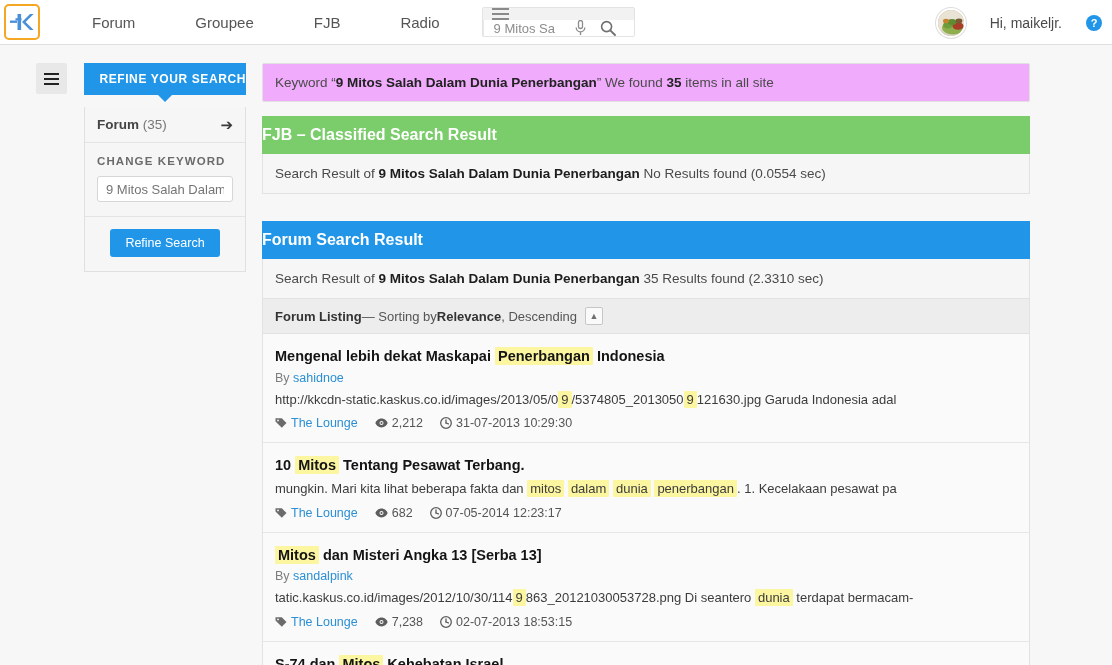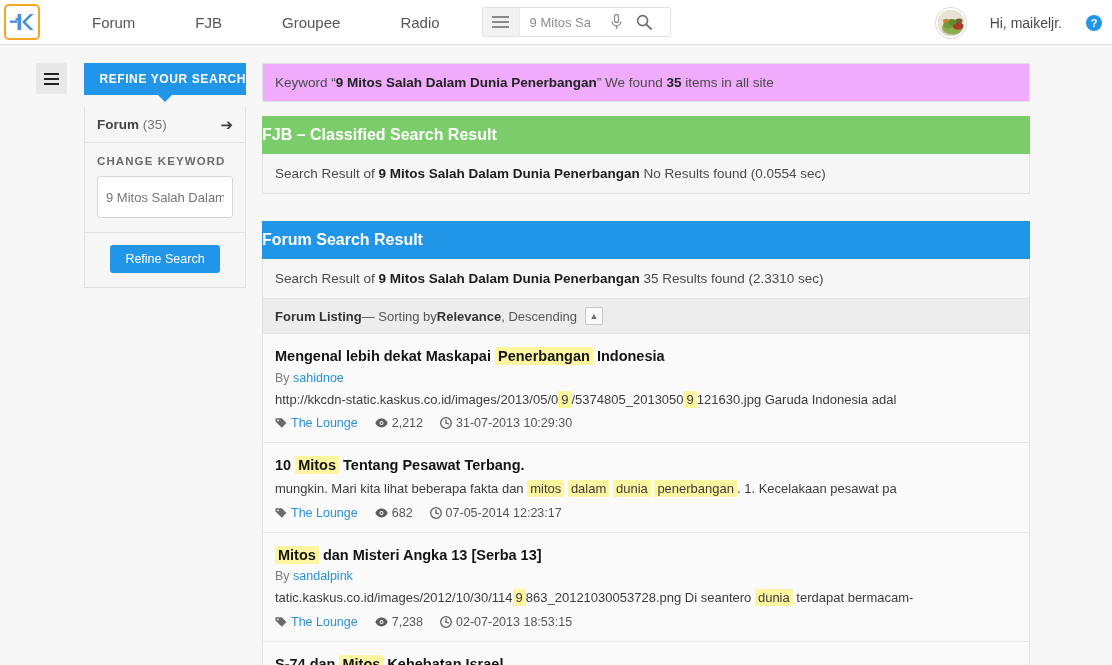--- a/index.html
+++ b/index.html
@@ -34,20 +34,21 @@
     font-size: 15px; color: #555; text-decoration: none;
     padding: 0 30px; line-height: 45px; white-space: nowrap;
     cursor: pointer;
   }
 
   .searchwrap {
     margin-left: 12px; height: 30px;
     display: flex; align-items: stretch;
     border: 1px solid #e3e3e3; background: #f2f2f2;
     border-radius: 2px;
+    flex-direction: column;
   }
   .burger-sq {
     width: 36px; display: flex; flex-direction: column;
     align-items: center; justify-content: center; gap: 3px;
     cursor: pointer; background: #f2f2f2;
   }
   .burger-sq i { display: block; width: 17px; height: 2px; background: #8a8a8a; }
   .search-field {
     background: #fff; display: flex; align-items: center;
     padding: 0 6px 0 10px; border-left: 1px solid #e8e8e8;
@@ -125,21 +126,21 @@
   .facet-label b { font-weight: bold; }
   .facet-count { color: #777; font-weight: normal; }
   .facet-arrow { font-size: 15px; color: #3a3a3a; line-height: 1; }
 
   .ck-block { padding: 12px 12px 14px; border-bottom: 1px solid #e4e4e4; }
   .ck-title {
     font-size: 11.5px; font-weight: bold; letter-spacing: 1.1px;
     color: #6b6b6b; margin-bottom: 9px;
   }
   .ck-input {
-    width: 100%; height: 42px; padding: 0 8px;
+    width: 100%; height: 26px; padding: 0 8px;
     border: 1px solid #d6d6d6; border-radius: 3px; background: #fff;
     font-size: 13px; color: #a5a5a5; outline: none;
     font-family: "Liberation Sans", sans-serif;
   }
   .refine-btn-wrap { padding: 12px 0 14px; text-align: center; }
   .refine-btn {
     background: #2196e8; color: #fff; border: 0; border-radius: 3px;
     font-size: 12.5px; padding: 7px 15px; cursor: pointer;
     font-family: "Liberation Sans", sans-serif;
   }
@@ -213,22 +214,22 @@
     <svg width="24" height="20" viewBox="0 0 24 20">
       <rect x="0" y="8.5" width="7" height="2.4" fill="#4a90d9"></rect>
       <rect x="7.5" y="2" width="3.6" height="16" fill="#4a90d9"></rect>
       <polygon points="12,10 20,2 23.6,2 15.6,10 23.6,18 20,18" fill="#4a90d9"></polygon>
       <rect x="5.5" y="6.2" width="6" height="2.2" fill="#4a90d9"></rect>
     </svg>
   </a>
 
   <nav class="nav-links">
     <a class="nav-link" href="#">Forum</a>
+    <a class="nav-link" href="#">Groupee</a>
     <a class="nav-link" href="#">FJB</a>
-    <a class="nav-link" href="#">Groupee</a>
     <a class="nav-link" href="#">Radio</a>
   </nav>
 
   <div class="searchwrap">
     <div class="burger-sq">
       <i></i>
         <i></i>
         <i></i>
     </div>
     <div class="search-field">

